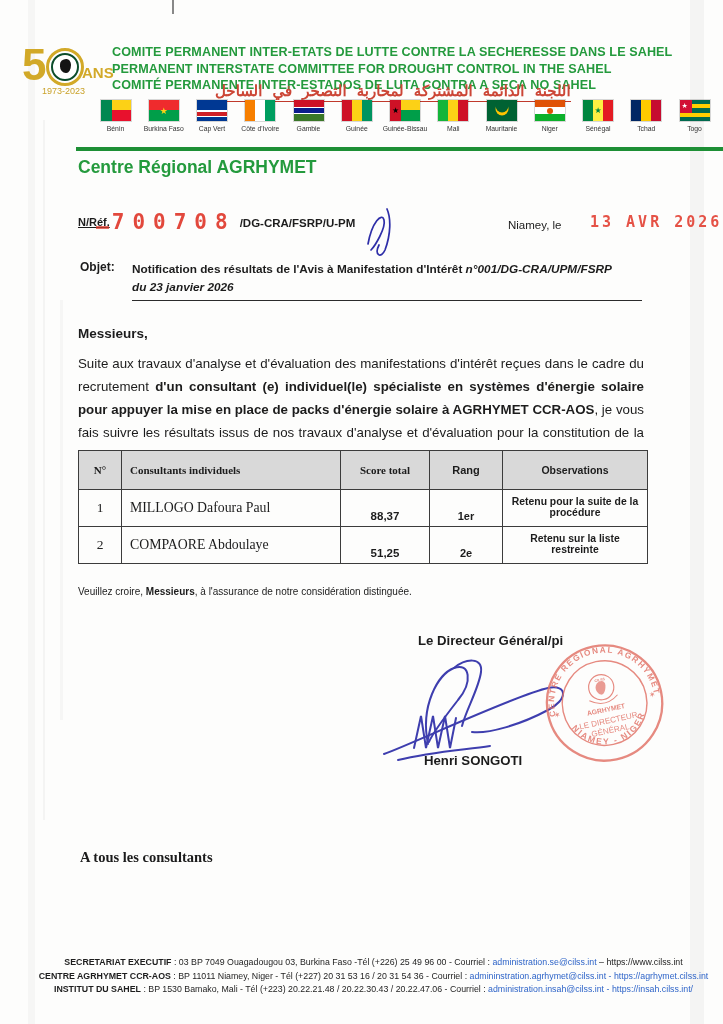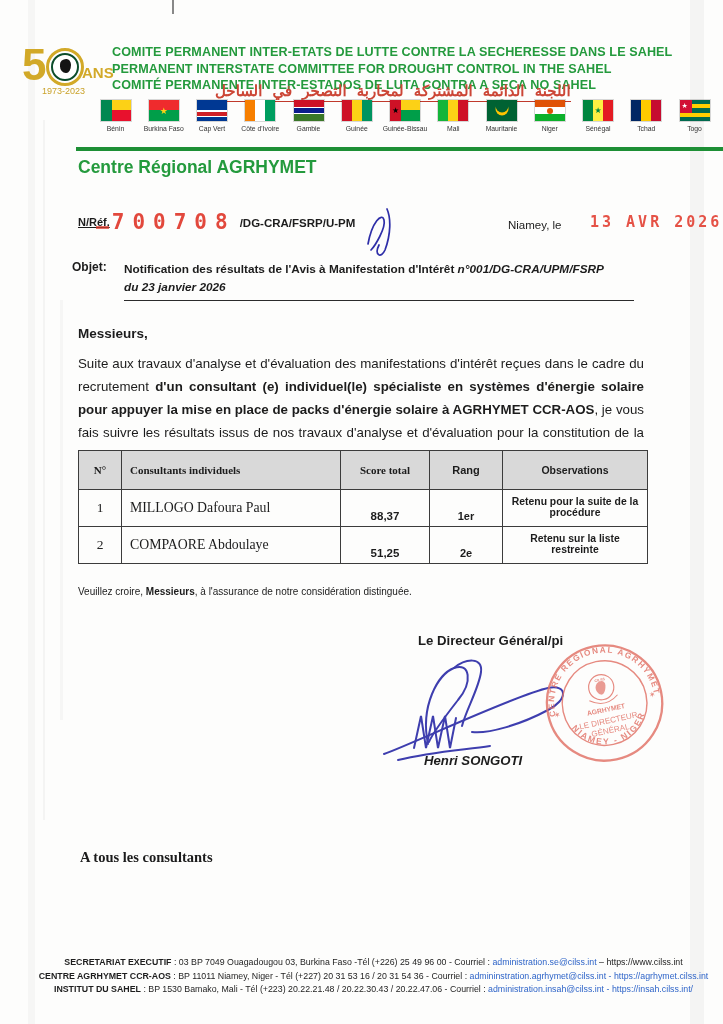--- a/index.html
+++ b/index.html
@@ -70,21 +70,21 @@
   .ref-digits{position:relative;font-family:"DejaVu Sans Mono",monospace;font-size:21px;font-weight:bold;
               color:#e0392c;letter-spacing:8px;margin:2px 4px 0 2px;opacity:.92;}
   .ref-digits::before{content:'';position:absolute;left:-16px;top:16px;width:13px;height:3px;background:#e0392c;opacity:.8;}
   .ref-suffix{font-size:11.5px;font-weight:bold;margin-top:9px;}
   .initials{margin-left:6px;margin-top:-4px;}
   .place{position:absolute;left:508px;top:219px;font-size:11.5px;}
   .date-stamp{position:absolute;left:590px;top:213px;font-family:"DejaVu Sans Mono",monospace;
               font-size:15px;font-weight:bold;color:#e34033;letter-spacing:3px;opacity:.9;}
 
   
-  .subject{position:absolute;left:72px;top:260px;width:562px;display:flex;justify-content:space-between;}
+  .subject{position:absolute;left:80px;top:260px;width:562px;display:flex;justify-content:space-between;}
   .subject-label{width:52px;font-size:12px;font-weight:bold;flex:none;}
   .subject-text{font-size:11.8px;font-weight:bold;line-height:1.55;border-bottom:1.5px solid #2b2b2b;
                 padding-bottom:3px;flex:1;}
   .subject-text .it{font-style:italic;margin-top:16px;}
 
   
   .salutation{position:absolute;left:78px;top:326px;font-size:13.5px;font-weight:bold;}
   .para{position:absolute;left:78px;top:352px;width:566px;font-size:13.3px;line-height:1.73;text-align:justify;}
   .closing{position:absolute;left:78px;top:550px;font-size:10px;margin-top:36px;}
 
@@ -102,21 +102,21 @@
   .c-num{text-align:center;font-family:"Liberation Serif",serif;font-size:13.5px;color:#222;}
   .c-name{font-family:"Liberation Serif",serif;font-size:13.8px;padding-left:8px;vertical-align:middle;}
   .c-score{text-align:center;vertical-align:bottom;font-weight:bold;font-size:11.5px;padding-bottom:4px;}
   .c-rank{text-align:center;vertical-align:bottom;font-weight:bold;font-size:11px;padding-bottom:4px;}
   .c-obs{text-align:center;vertical-align:top;font-weight:bold;font-size:10.4px;padding-top:6px;}
 
   
   .sig-title{position:absolute;left:418px;top:633px;font-size:13.2px;font-weight:bold;}
   .sig-svg{position:absolute;left:370px;top:648px;}
   .stamp-wrap{position:absolute;left:542px;top:640px;transform:rotate(-12deg);opacity:.85;}
-  .sig-name{position:absolute;left:424px;top:753px;font-size:13.2px;font-weight:bold;font-style:italic;}
+  .sig-name{position:absolute;left:424px;top:753px;font-size:13.2px;font-weight:bold;}
 
   .recipient{position:absolute;left:80px;top:849px;font-family:"Liberation Serif",serif;
              font-size:14.5px;font-weight:bold;}
 
   
   .footer{position:absolute;left:12px;top:956px;width:723px;text-align:center;}
   .footer-line{font-size:8.8px;line-height:1.55;color:#1d1d1d;}
   .footer-line b{font-weight:bold;}
   .flink{color:#2e64c8;text-decoration:none;}
   .tail-0{color:#1d1d1d;}

